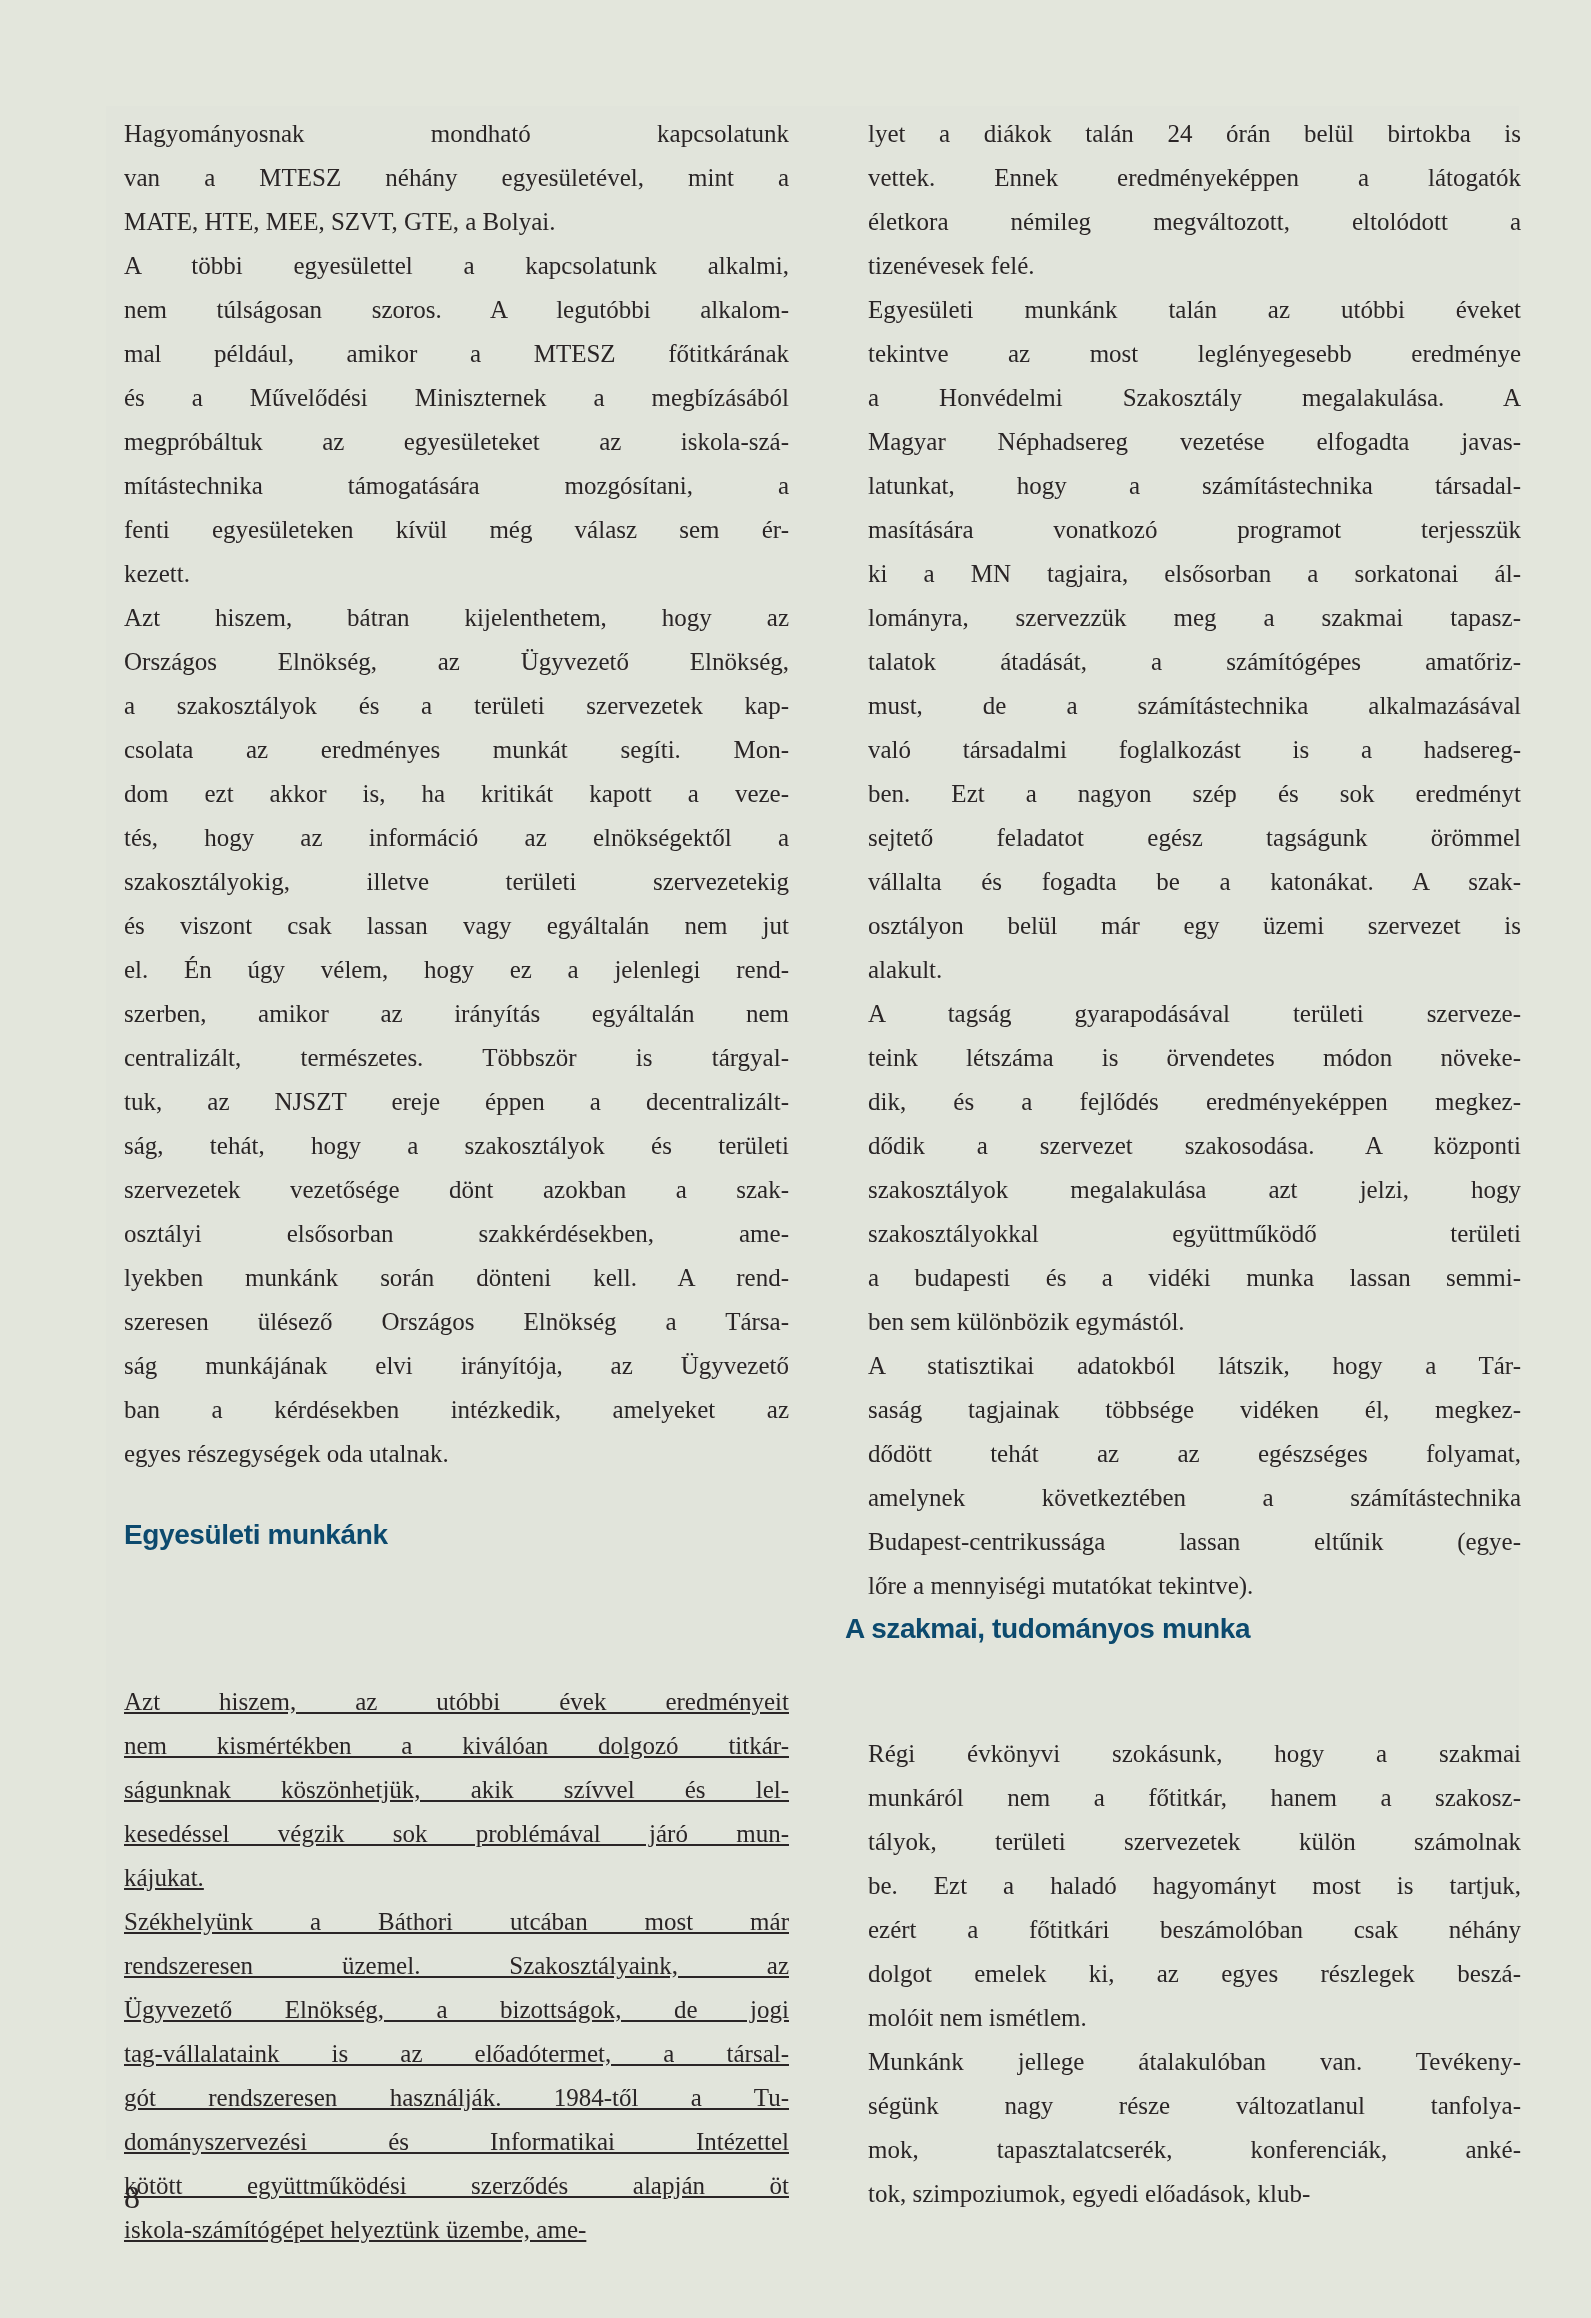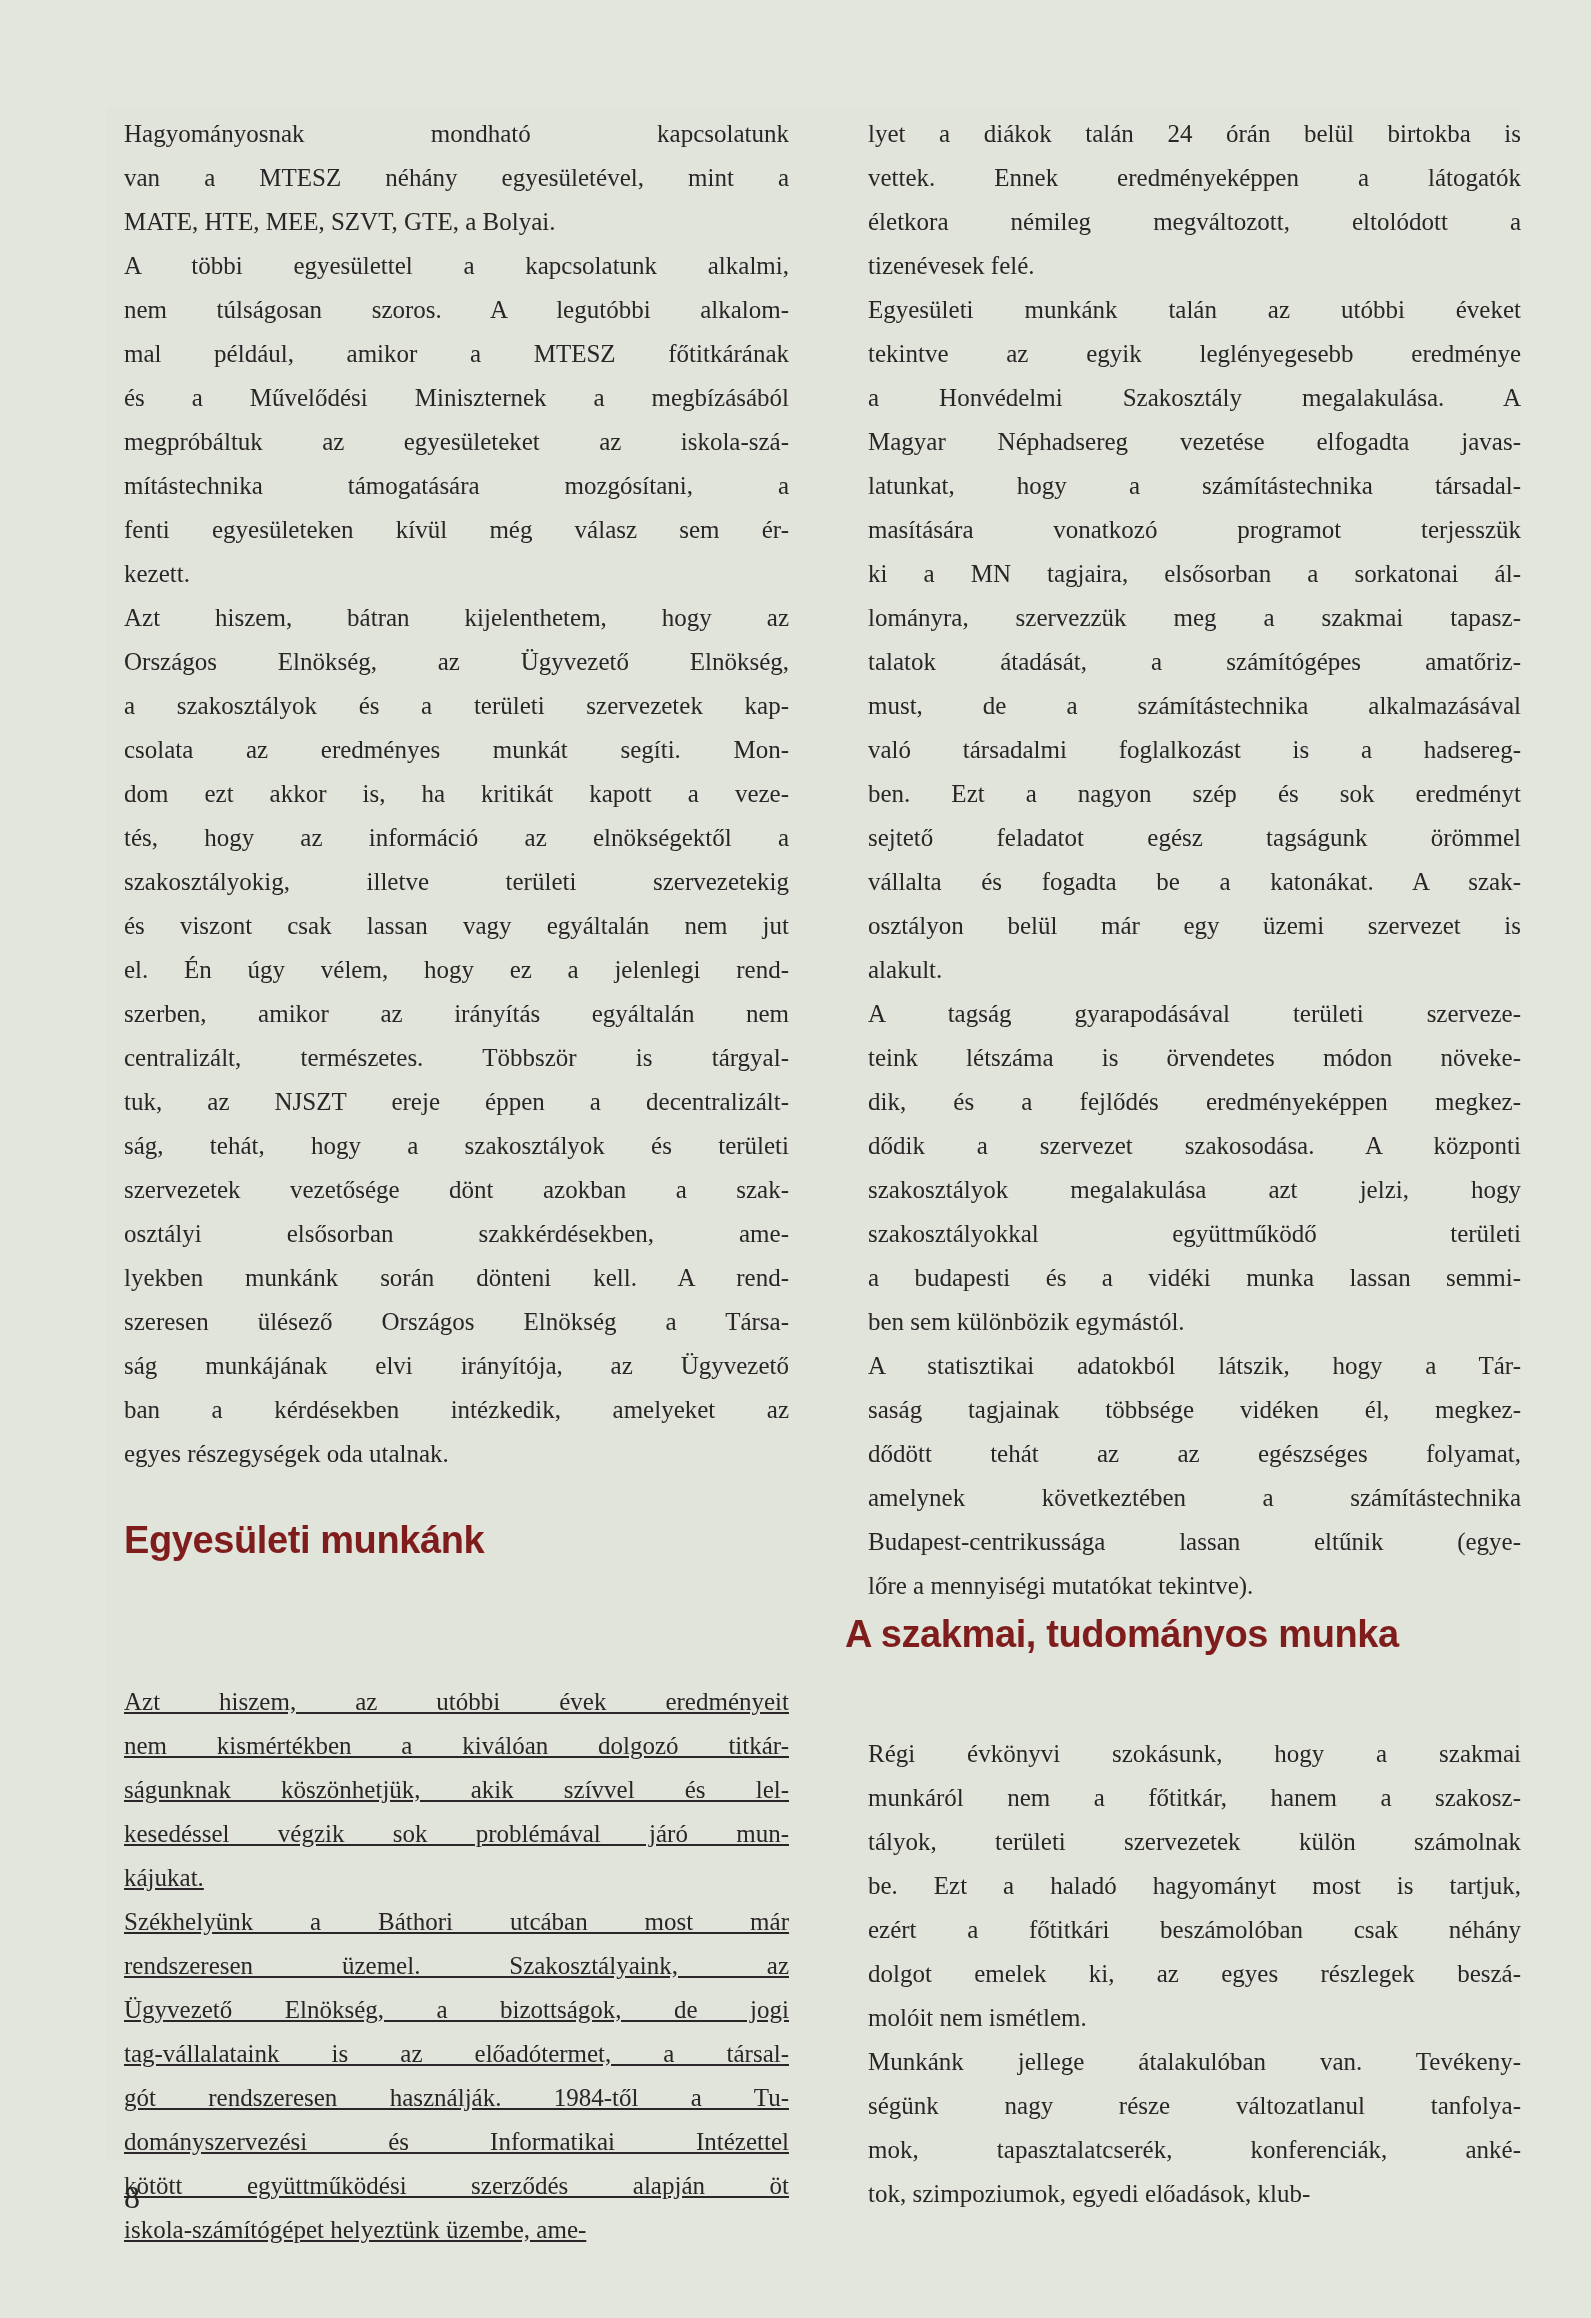--- a/index.html
+++ b/index.html
@@ -29,23 +29,23 @@
     display: block;
     white-space: nowrap;
     text-align-last: justify;
     text-align: justify;
     height: 44px;
   }
   .line.last { text-align-last: left; }
   .heading {
     font-family: "Liberation Sans", "DejaVu Sans", sans-serif;
     font-weight: bold;
-    font-size: 38px;
+    font-size: 28px;
     letter-spacing: -0.4px;
-    color: #7f1d1d;
+    color: #0c4a6e;
     position: absolute;
   }
   .h-left { left: 124px; top: 1519px; }
   .h-right { left: 845px; top: 1613px; }
   .page-number {
     position: absolute; left: 124px; top: 2179px;
     font-size: 32px;
   }
   .blk { position: absolute; }
 </style>
@@ -103,21 +103,21 @@
     <span class="line">kötött együttműködési szerződés alapján öt</span>
     <span class="line last">iskola-számítógépet helyeztünk üzembe, ame-</span>
   </div>
 
 <div class="blk column col-right" style="top:112px;" id="R1">
     <span class="line">lyet a diákok talán 24 órán belül birtokba is</span>
     <span class="line">vettek. Ennek eredményeképpen a látogatók</span>
     <span class="line">életkora némileg megváltozott, eltolódott a</span>
     <span class="line last">tizenévesek felé.</span>
     <span class="line">Egyesületi munkánk talán az utóbbi éveket</span>
-    <span class="line">tekintve az egyik leglényegesebb eredménye</span>
+    <span class="line">tekintve az most leglényegesebb eredménye</span>
     <span class="line">a Honvédelmi Szakosztály megalakulása. A</span>
     <span class="line">Magyar Néphadsereg vezetése elfogadta javas-</span>
     <span class="line">latunkat, hogy a számítástechnika társadal-</span>
     <span class="line">masítására vonatkozó programot terjesszük</span>
     <span class="line">ki a MN tagjaira, elsősorban a sorkatonai ál-</span>
     <span class="line">lományra, szervezzük meg a szakmai tapasz-</span>
     <span class="line">talatok átadását, a számítógépes amatőriz-</span>
     <span class="line">must, de a számítástechnika alkalmazásával</span>
     <span class="line">való társadalmi foglalkozást is a hadsereg-</span>
     <span class="line">ben. Ezt a nagyon szép és sok eredményt</span>

